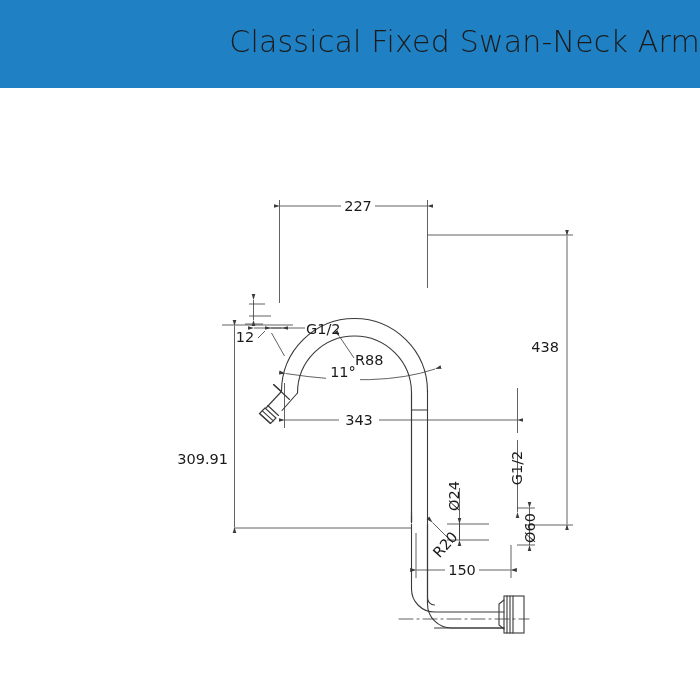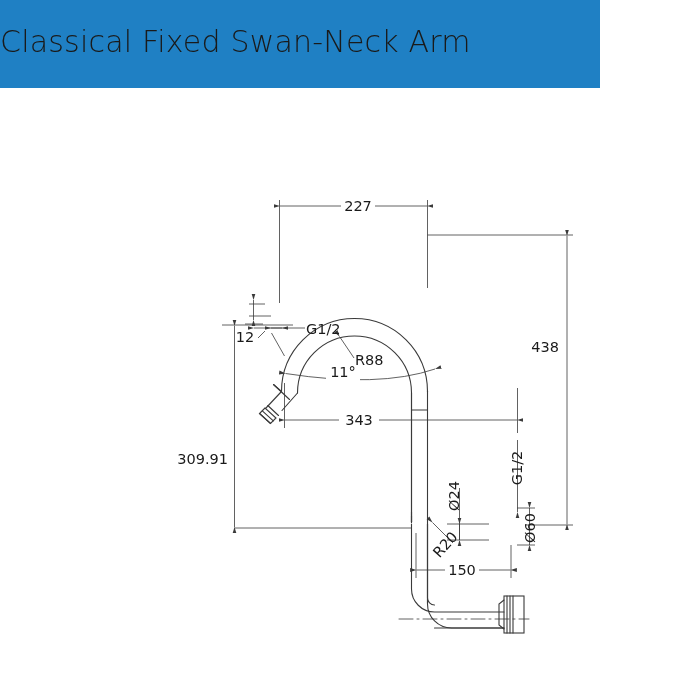--- a/index.html
+++ b/index.html
@@ -16,26 +16,26 @@
   #page {
     position: relative;
     width: 700px;
     height: 700px;
     background: #ffffff;
   }
   #header-banner {
     position: absolute;
     left: 0;
     top: 0;
-    width: 600px;
+    width: 700px;
     height: 88px;
     background: #1f80c4;
     display: flex;
     align-items: center;
-    justify-content: flex-start;
+    justify-content: flex-end;
     box-sizing: border-box;
   }
   #header-title {
     font-family: "DejaVu Sans", sans-serif;
     font-size: 30px;
     font-weight: 300;
     color: #1a1a1a;
     letter-spacing: 0.2px;
     white-space: nowrap;
     line-height: 1;

